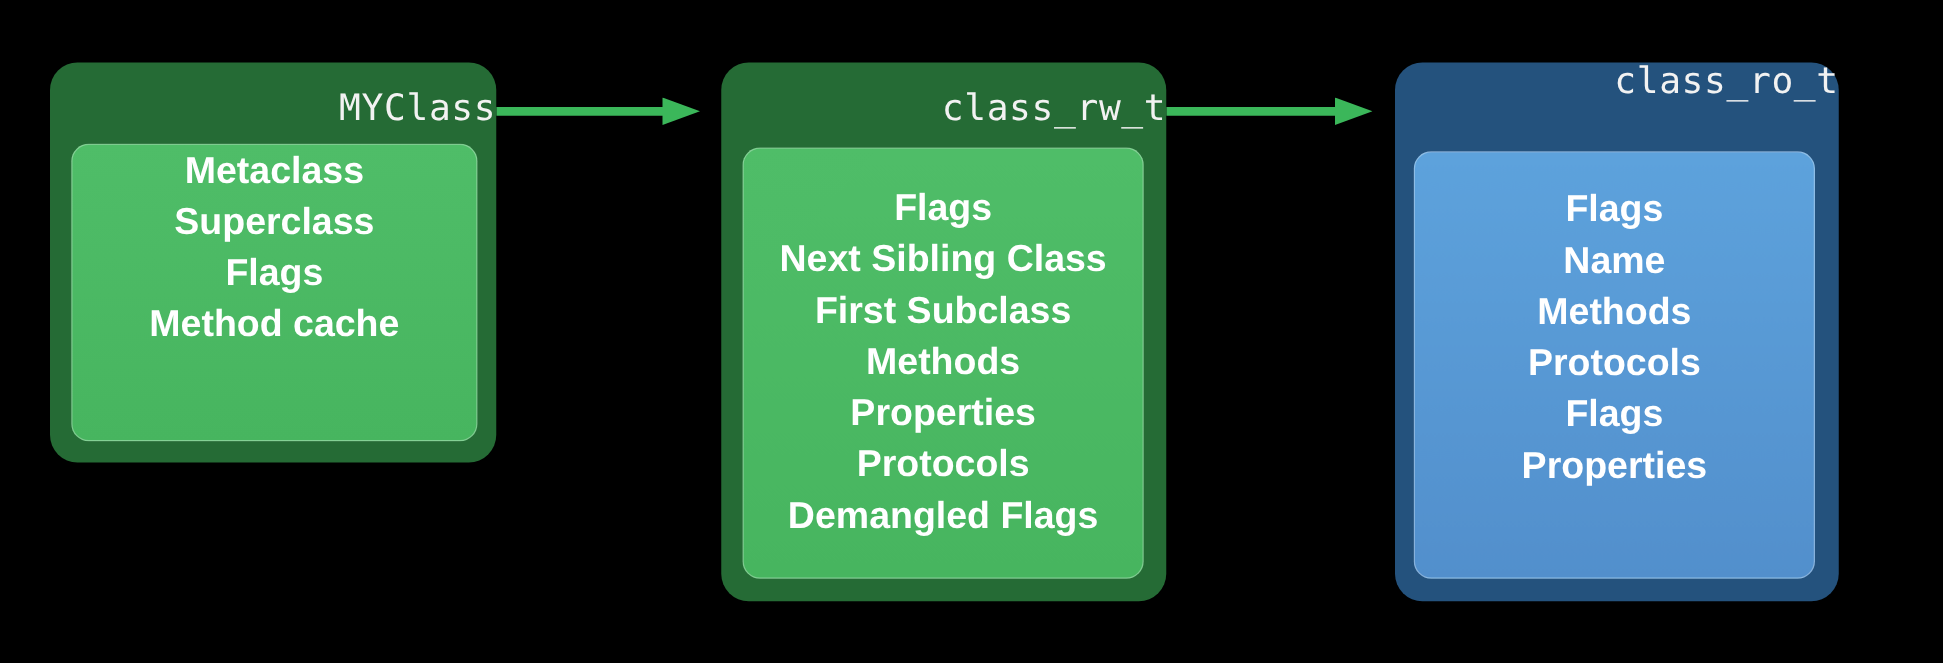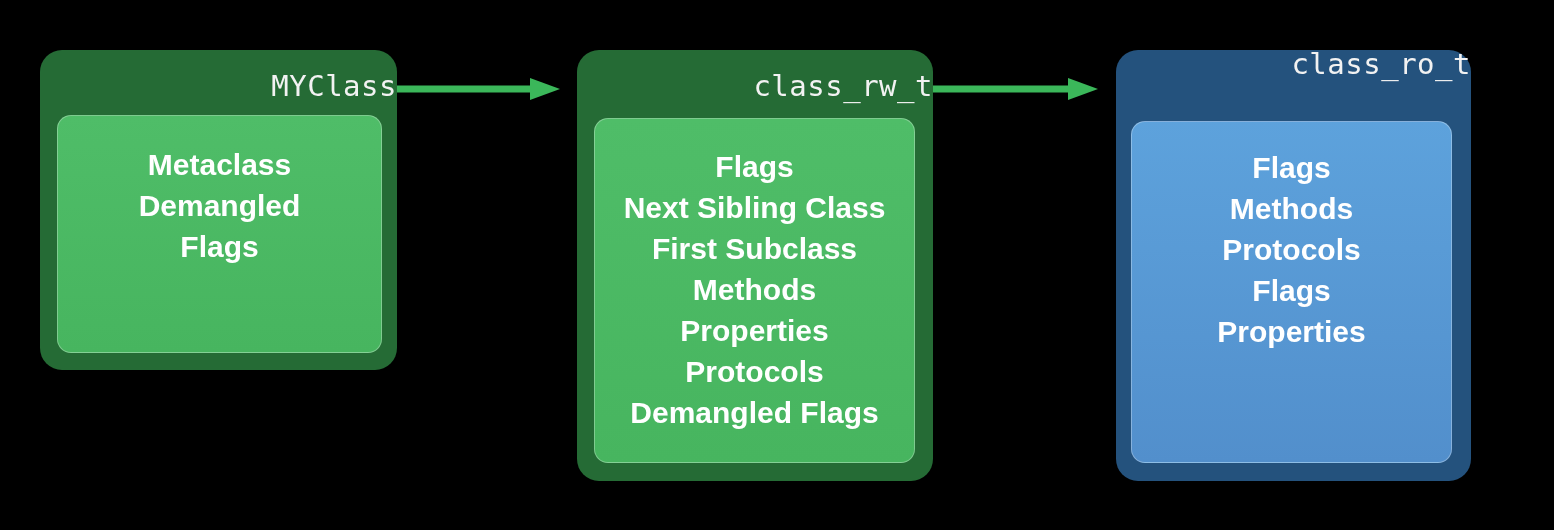--- a/index.html
+++ b/index.html
@@ -78,39 +78,40 @@
 
   
   #card-1 { left: 40px;   top: 50px;  width: 357px; height: 320px; }
   #card-2 { left: 577px;  top: 50px;  width: 356px; height: 431px; }
   #card-3 { left: 1116px; top: 50px;  width: 355px; height: 431px; }
 
   #card-1 .card-title { margin-top: 22px; }
   #card-2 .card-title { margin-top: 22px; }
   #card-3 .card-title { }
 
-  #panel-1 { left: 57px;   top: 115px; width: 325px; height: 238px; padding-top: 28px; }
+  #panel-1 { left: 57px;   top: 115px; width: 325px; height: 238px; }
   #panel-2 { left: 594px;  top: 118px; width: 321px; height: 345px; padding-top: 27px; }
   #panel-3 { left: 1131px; top: 121px; width: 321px; height: 342px; padding-top: 25px; }
 
   #arrow-1 { left: 397px; top: 78px;  width: 163px; }
   #arrow-2 { left: 933px; top: 78px;  width: 165px; }
 </style>
 </head>
 <body>
 
 <div id="canvas">
 
   <div id="card-1" class="card green">
     <div class="card-title">MYClass</div>
   </div>
   <div id="panel-1" class="panel green">
     <div class="field">Metaclass</div>
-    <div class="field">Demangled</div>
+    <div class="field">Superclass</div>
     <div class="field">Flags</div>
+    <div class="field">Method cache</div>
   </div>
 
   <svg id="arrow-1" class="arrow" viewBox="0 0 163 22" preserveAspectRatio="none">
     <line x1="0" y1="11" x2="138" y2="11" stroke="#3BB75A" stroke-width="7"></line>
     <polygon points="133,0 163,11 133,22" fill="#3BB75A"></polygon>
   </svg>
 
   <div id="card-2" class="card green">
     <div class="card-title">class_rw_t</div>
   </div>
@@ -127,19 +128,20 @@
   <svg id="arrow-2" class="arrow" viewBox="0 0 165 22" preserveAspectRatio="none">
     <line x1="0" y1="11" x2="140" y2="11" stroke="#3BB75A" stroke-width="7"></line>
     <polygon points="135,0 165,11 135,22" fill="#3BB75A"></polygon>
   </svg>
 
   <div id="card-3" class="card blue">
     <div class="card-title">class_ro_t</div>
   </div>
   <div id="panel-3" class="panel blue">
     <div class="field">Flags</div>
+    <div class="field">Name</div>
     <div class="field">Methods</div>
     <div class="field">Protocols</div>
     <div class="field">Flags</div>
     <div class="field">Properties</div>
   </div>
 
 </div>
 
 </body></html>

